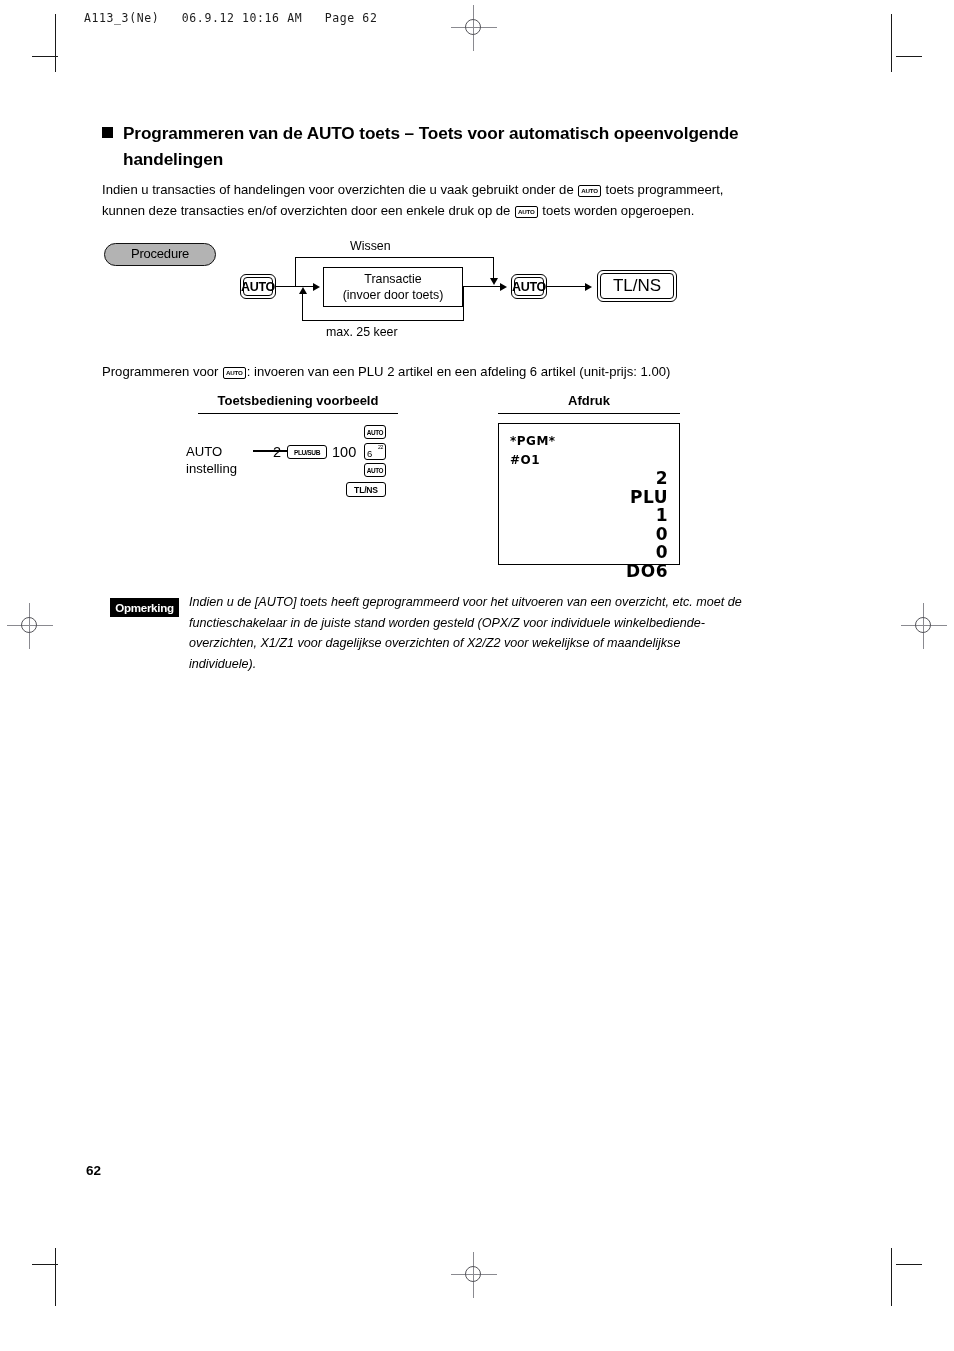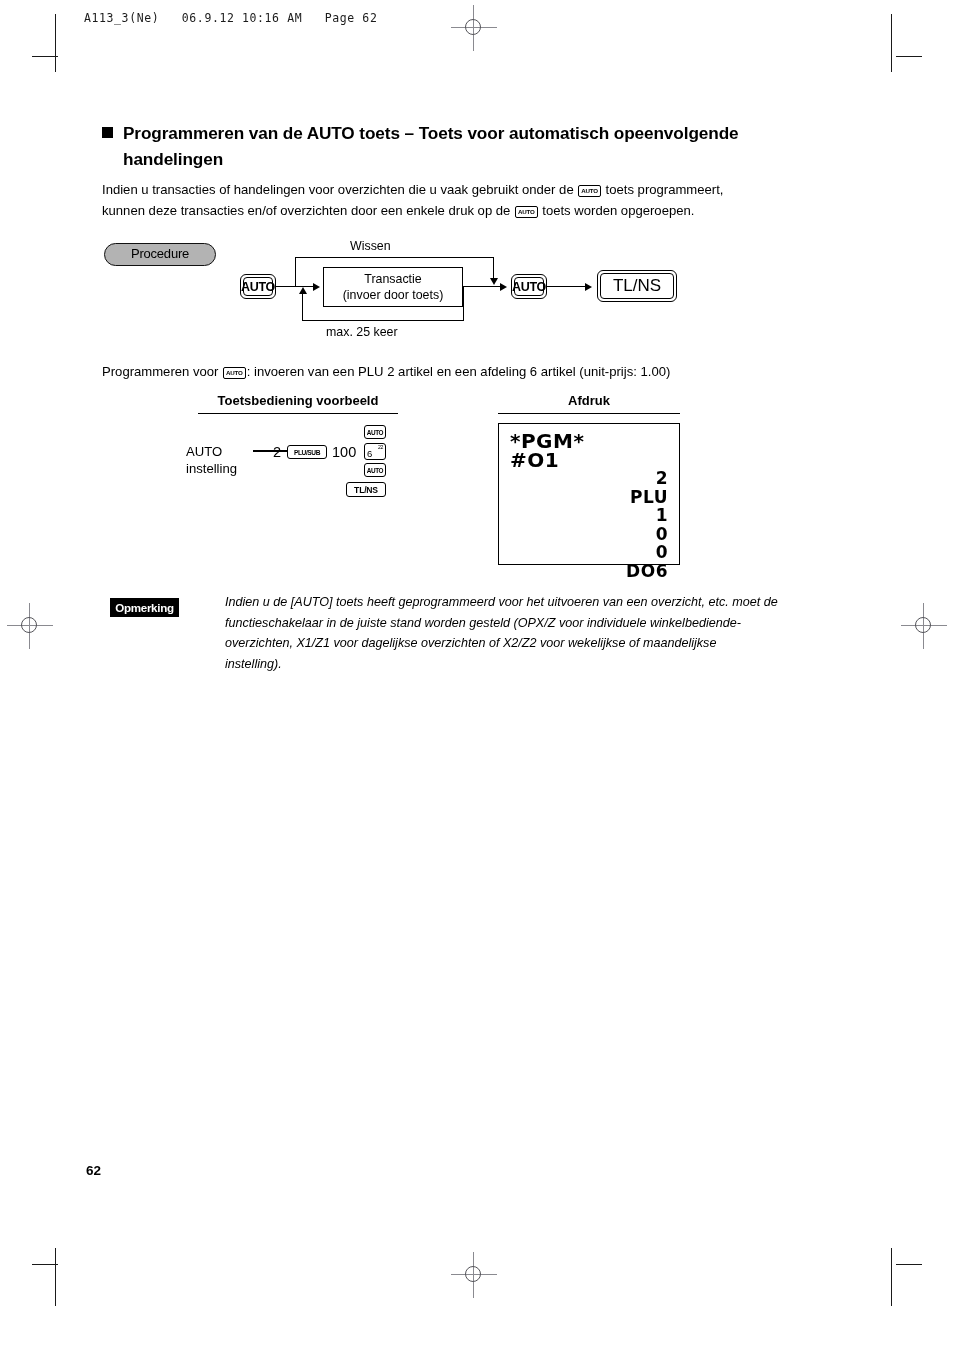--- a/index.html
+++ b/index.html
@@ -250,21 +250,21 @@
     width: 182px; height: 142px;
     border: 1.4px solid #000;
     box-sizing: border-box;
     background: #fff;
   }
   .receipt-left {
     position: absolute;
     left: 11px; top: 8px;
     font-family: "DejaVu Sans", sans-serif;
     font-weight: bold;
-    font-size: 20px;
+    font-size: 12px;
     line-height: 19px;
     letter-spacing: 0.5px;
   }
   .receipt-right {
     position: absolute;
     right: 11px; top: 45px;
     text-align: right;
     font-family: "DejaVu Sans", sans-serif;
     font-weight: bold;
     font-size: 17px;
@@ -286,21 +286,20 @@
     letter-spacing: -0.3px;
     box-sizing: border-box;
   }
   .note-text {
     position: absolute;
     left: 189px; top: 592px;
     width: 640px;
     font-size: 12.6px;
     font-style: italic;
     line-height: 20.5px;
-    margin-left: 36px;
   }
 
   
   .page-number {
     position: absolute;
     left: 86px; top: 1163px;
     font-size: 13.5px;
     font-weight: bold;
   }
 </style>
@@ -446,18 +445,18 @@
       <div>0</div>
       <div>DO6</div>
     </div>
   </div>
 
   <div class="note-badge">Opmerking</div>
   <div class="note-text">
     <div>Indien u de [AUTO] toets heeft geprogrammeerd voor het uitvoeren van een overzicht, etc. moet de</div>
     <div>functieschakelaar in de juiste stand worden gesteld (OPX/Z voor individuele winkelbediende-</div>
     <div>overzichten, X1/Z1 voor dagelijkse overzichten of X2/Z2 voor wekelijkse of maandelijkse</div>
-    <div>instelling).</div>
+    <div>individuele).</div>
   </div>
 
   <div class="page-number">62</div>
 
 </div>
 
 </body></html>

